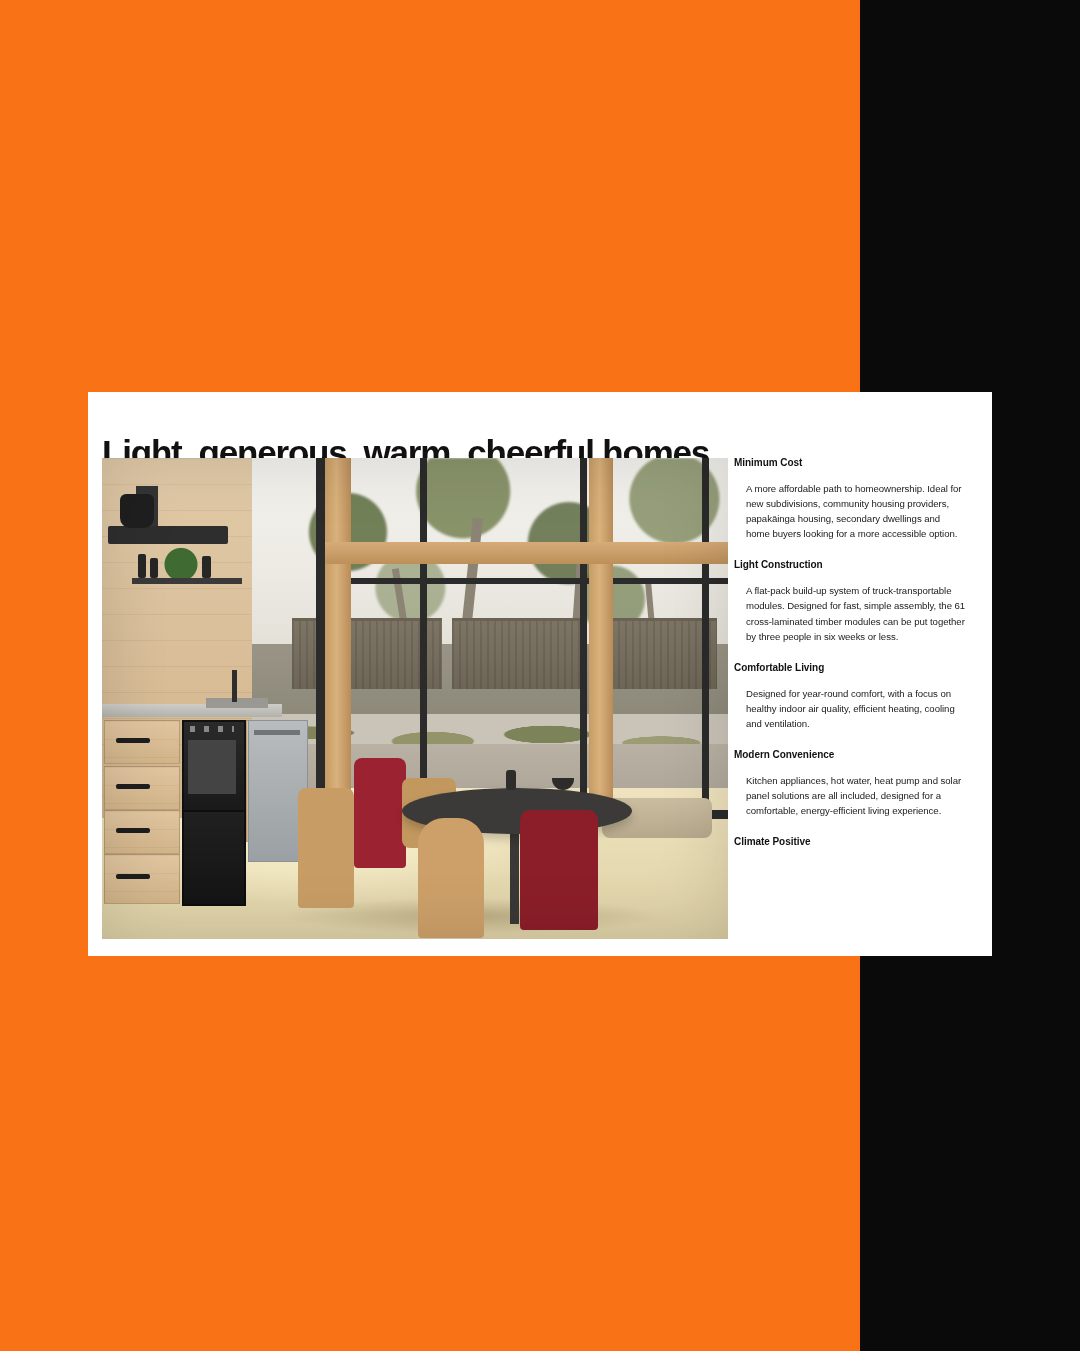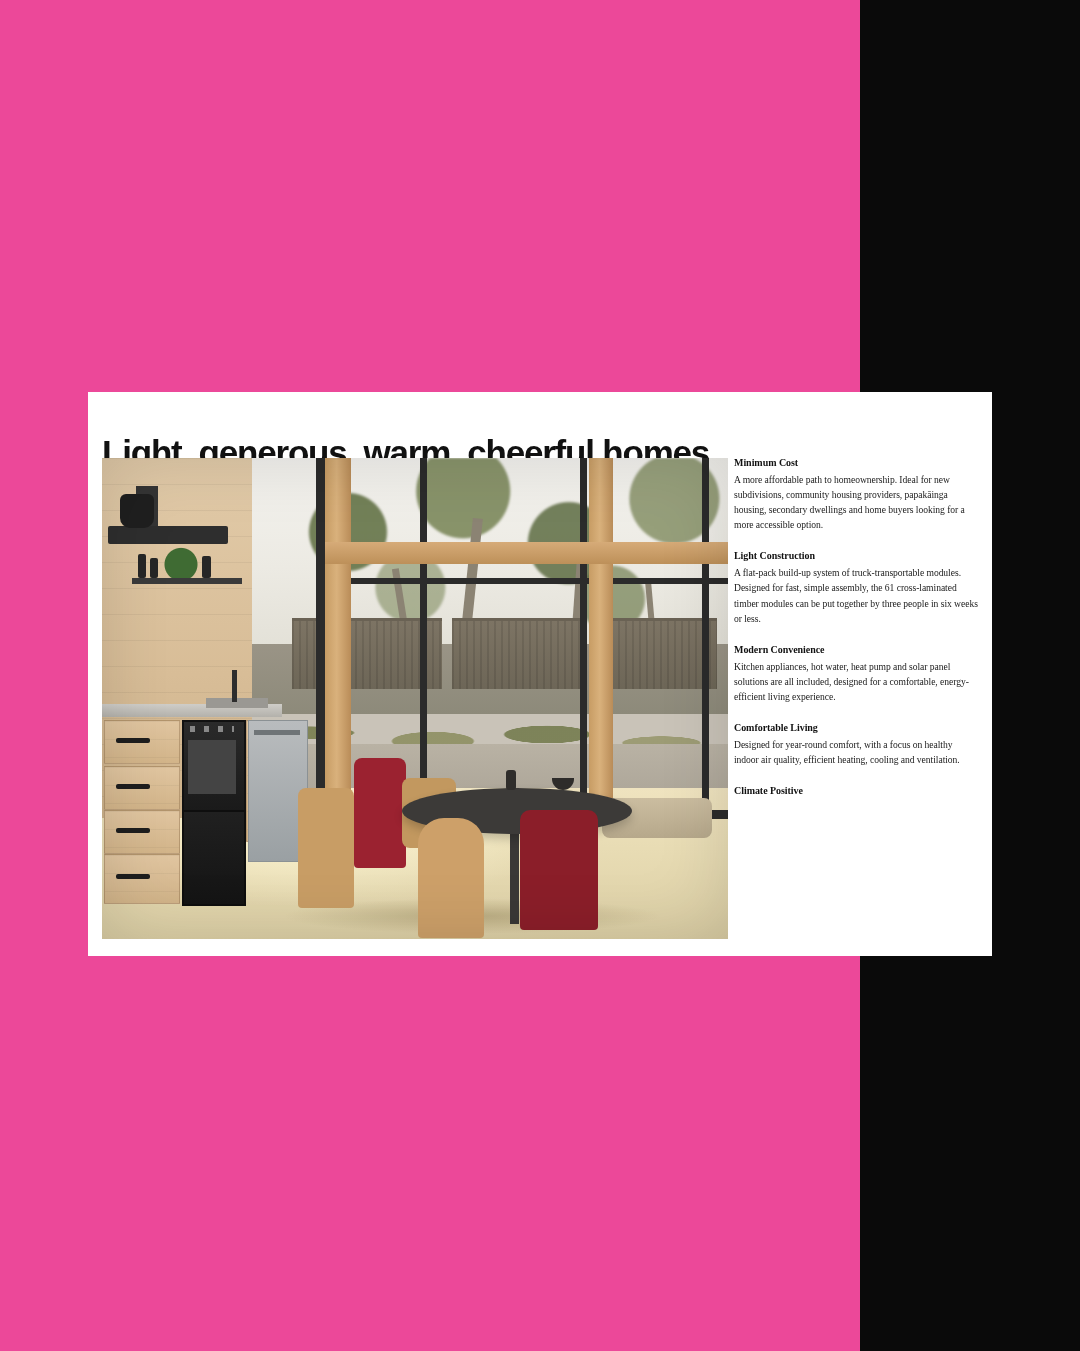--- a/index.html
+++ b/index.html
@@ -12,21 +12,21 @@
   }
   body {
     font-family: "Liberation Sans", sans-serif;
     -webkit-font-smoothing: antialiased;
   }
 
   #page {
     position: relative;
     width: 860px;
     height: 1351px;
-    background: #ec4899;
+    background: #f97316;
   }
 
   #card {
     position: absolute;
     left: 88px;
     top: 392px;
     width: 904px;
     height: 564px;
     background: #ffffff;
     overflow: hidden;
@@ -244,36 +244,36 @@
     pointer-events: none;
   }
 
   
   .features {
     position: absolute;
     left: 646px;
     top: 64px;
     width: 244px;
   }
-  .feature { margin-bottom: 17px; font-family: Liberation Serif, serif; }
+  .feature { margin-bottom: 17px; }
   .feature:last-child { margin-bottom: 0; }
   .f-title {
     font-size: 10px;
     font-weight: bold;
     color: #111;
     letter-spacing: -0.05px;
     margin: 0 0 3px 0;
     line-height: 13px;
   }
   .f-body {
     font-size: 9.6px;
     line-height: 15.1px;
     color: #1a1a1a;
     letter-spacing: -0.05px;
-    margin: 0;
+    margin: 12px;
   }
 </style>
 </head>
 <body>
 
 <div id="page">
   <div id="card">
 
     <h1 class="headline">Light, generous, warm, cheerful homes.</h1>
 
@@ -353,26 +353,26 @@
     <div class="features">
       <div class="feature">
         <p class="f-title">Minimum Cost</p>
         <p class="f-body">A more affordable path to homeownership. Ideal for new subdivisions, community housing providers, papakāinga housing, secondary dwellings and home buyers looking for a more accessible option.</p>
       </div>
       <div class="feature">
         <p class="f-title">Light Construction</p>
         <p class="f-body">A flat-pack build-up system of truck-transportable modules. Designed for fast, simple assembly, the 61 cross-laminated timber modules can be put together by three people in six weeks or less.</p>
       </div>
       <div class="feature">
+        <p class="f-title">Comfortable Living</p>
+        <p class="f-body">Designed for year-round comfort, with a focus on healthy indoor air quality, efficient heating, cooling and ventilation.</p>
+      </div>
+      <div class="feature">
         <p class="f-title">Modern Convenience</p>
         <p class="f-body">Kitchen appliances, hot water, heat pump and solar panel solutions are all included, designed for a comfortable, energy-efficient living experience.</p>
       </div>
       <div class="feature">
-        <p class="f-title">Comfortable Living</p>
-        <p class="f-body">Designed for year-round comfort, with a focus on healthy indoor air quality, efficient heating, cooling and ventilation.</p>
-      </div>
-      <div class="feature">
         <p class="f-title">Climate Positive</p>
       </div>
     </div>
 
   </div>
 </div>
 
 </body></html>

